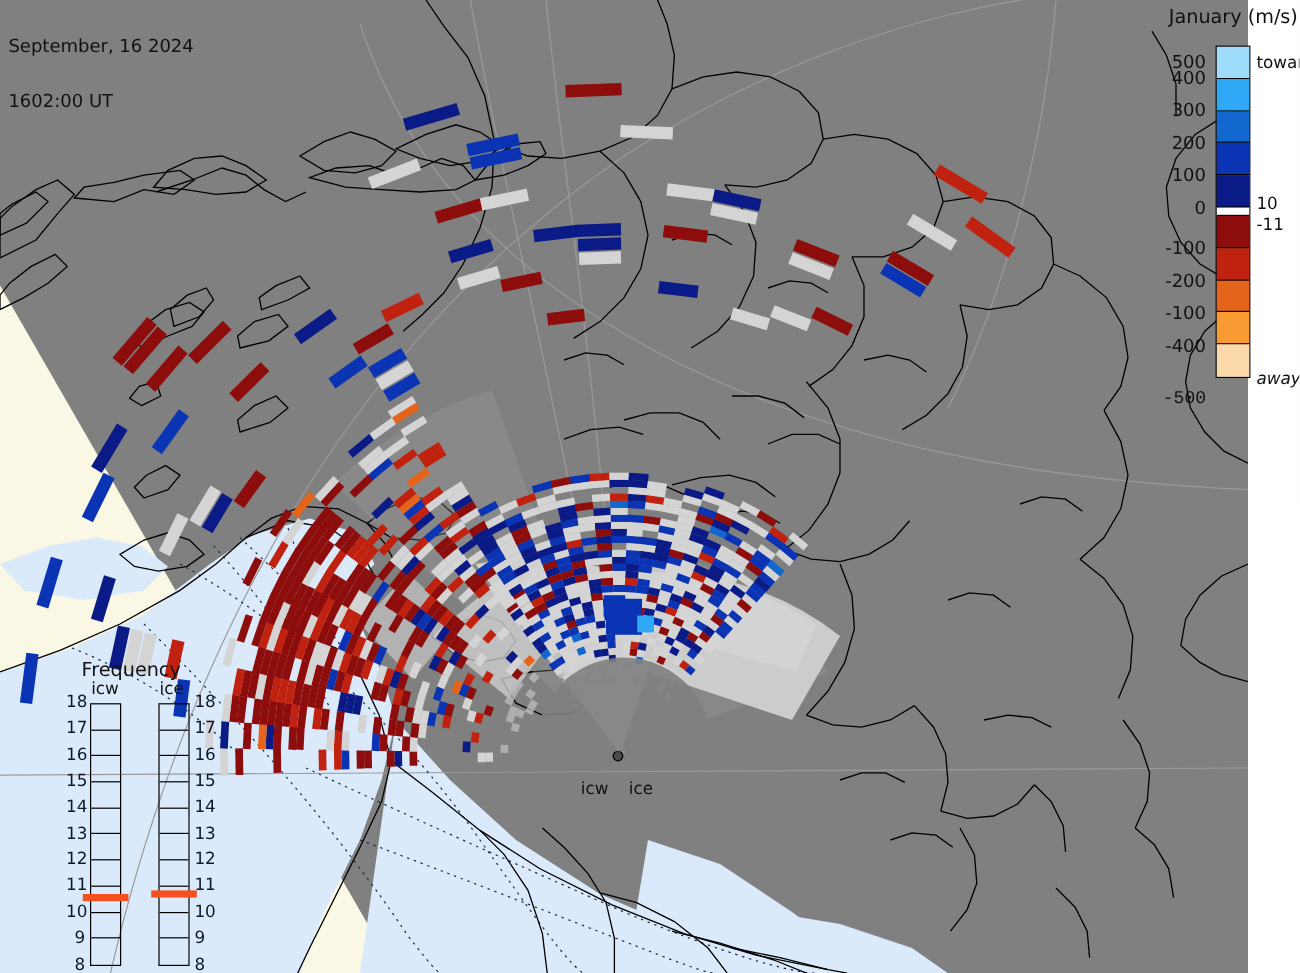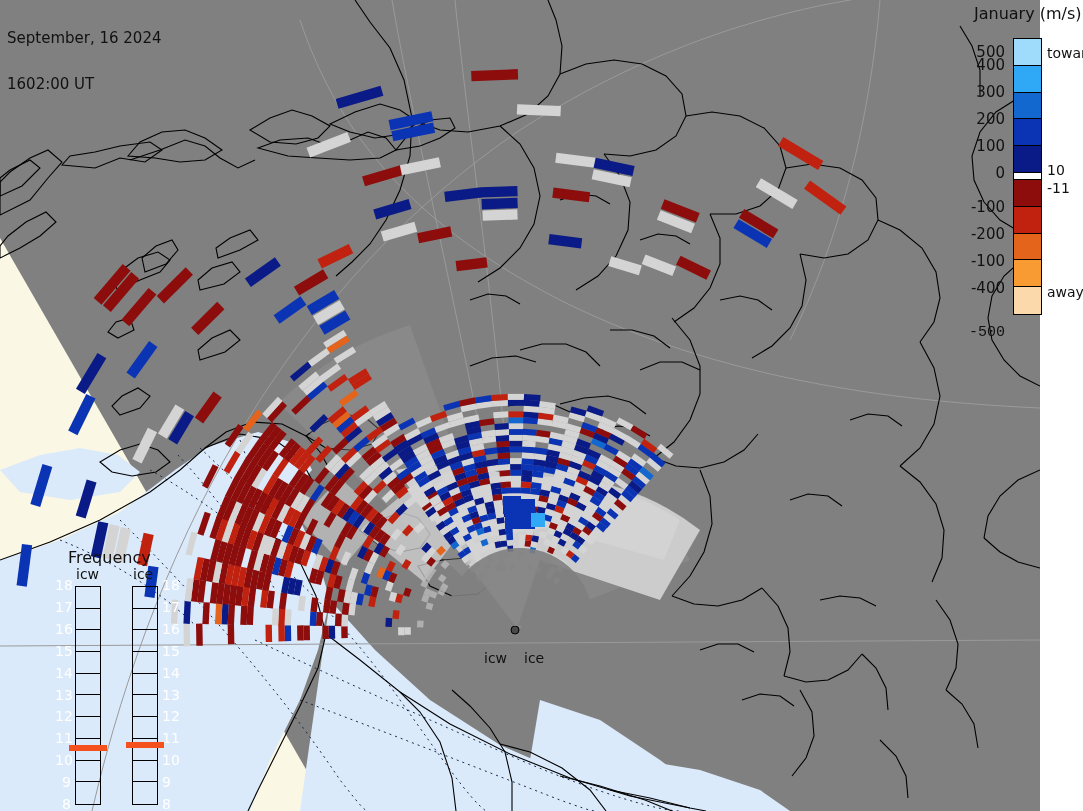--- a/index.html
+++ b/index.html
@@ -28,21 +28,21 @@
   .vel-side{position:absolute;left:95px;font-size:14px;color:#111;white-space:nowrap;}
 
   
   #freq-panel{position:absolute;left:55px;top:548px;width:160px;height:240px;}
   #freq-title{position:absolute;left:13px;top:0px;font-size:16px;color:#111;white-space:nowrap;}
   .freq-sub{position:absolute;top:18px;font-size:14px;color:#111;}
   .freq-col{position:absolute;top:38px;width:26px;height:219px;border:1px solid #000;
             box-sizing:border-box;background:transparent;}
   .freq-cell{width:100%;height:10%;border-bottom:1px solid #000;box-sizing:border-box;}
   .freq-cell:last-child{border-bottom:none;}
-  .freq-lab{position:absolute;font-size:14px;color:#ffffff;white-space:nowrap;}
+  .freq-lab{position:absolute;font-size:14px;color:#0f172a;white-space:nowrap;}
   .freq-mark{position:absolute;height:6px;background:#f4511e;}
 
   
   .site-label{position:absolute;font-size:14px;color:#111;white-space:nowrap;}
 </style>
 </head>
 <body>
 
 <div id="stage">
 
@@ -1128,18 +1128,18 @@
         <div class="vel-tick" style="top: 108px;">200</div>
         <div class="vel-tick" style="top: 135px;">100</div>
         <div class="vel-tick" style="top: 162px;">0</div>
         <div class="vel-tick" style="top: 196px; text-align: center;">-100</div>
         <div class="vel-tick" style="top: 223px;">-200</div>
         <div class="vel-tick" style="top: 250px;">-100</div>
         <div class="vel-tick" style="top: 277px;">-400</div>
         <div class="vel-tick" style="top: 322px; font-family: Liberation Mono, monospace;">-500</div>
       </div>
     <div class="vel-side" id="vel-toward" style="top:43px;">toward</div>
-    <div class="vel-side" id="vel-away" style="top:282px;">away</div>
+    <div class="vel-side" id="vel-away" style="top:306px;font-style:italic;">away</div>
     <div class="vel-side" id="vel-zero-hi" style="top:160px;">10</div>
     <div class="vel-side" id="vel-zero-lo" style="top:178px;">-11</div>
   </div>
 
 </div>
 
 </body></html>

